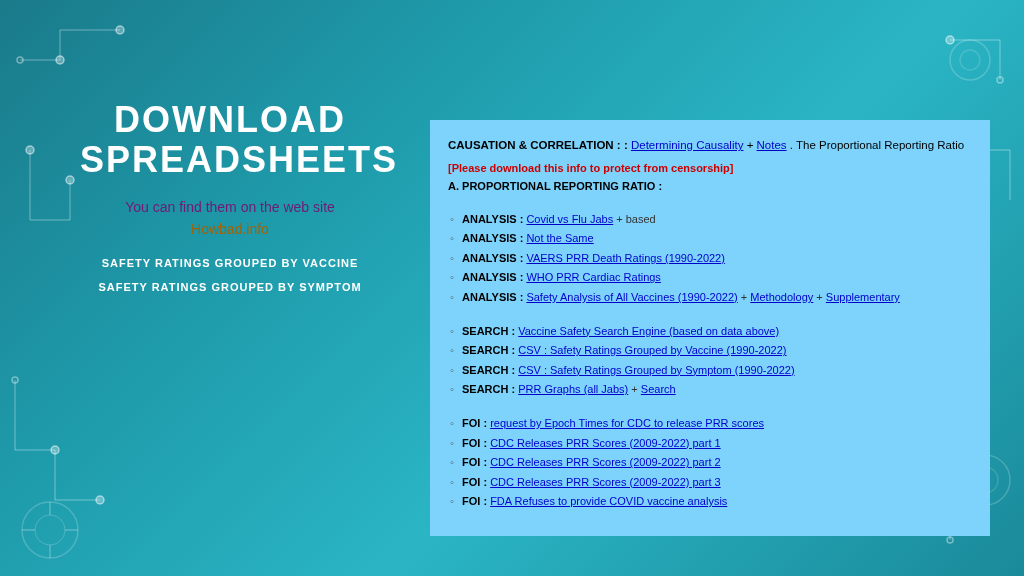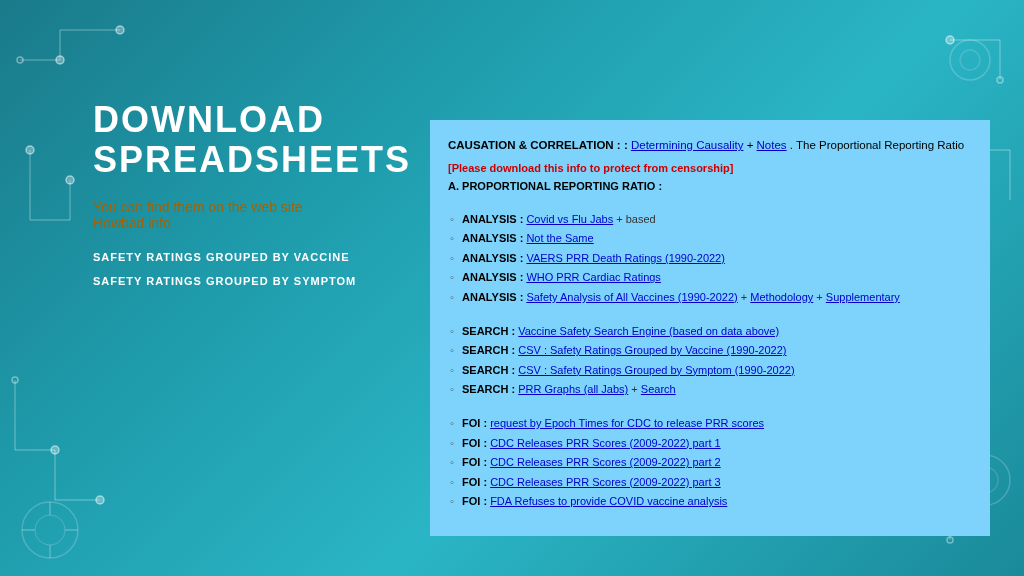--- a/index.html
+++ b/index.html
@@ -8,39 +8,41 @@
       width: 1024px;
       height: 576px;
       overflow: hidden;
       font-family: Arial, sans-serif;
       background: linear-gradient(135deg, #1a7a8a 0%, #1e9aaa 30%, #2ab5c5 60%, #1a8a9a 100%);
       position: relative;
     }
 
     .left-panel {
       position: absolute;
-      left: 93px;
+      left: 80px;
       top: 100px;
       width: 300px;
       color: white;
+      text-align: center;
     }
 
     .page-title {
       font-size: 36px;
       font-weight: bold;
       letter-spacing: 2px;
       text-transform: uppercase;
       color: white;
       line-height: 1.1;
       margin-bottom: 20px;
     }
 
     .subtitle {
       font-size: 14px;
-      color: #a16207;
+      color: #701a75;
+      margin-bottom: 6px;
     }
 
     .website {
       font-size: 14px;
       color: #a16207;
       margin-bottom: 20px;
     }
 
     .section-label {
       font-size: 11px;

